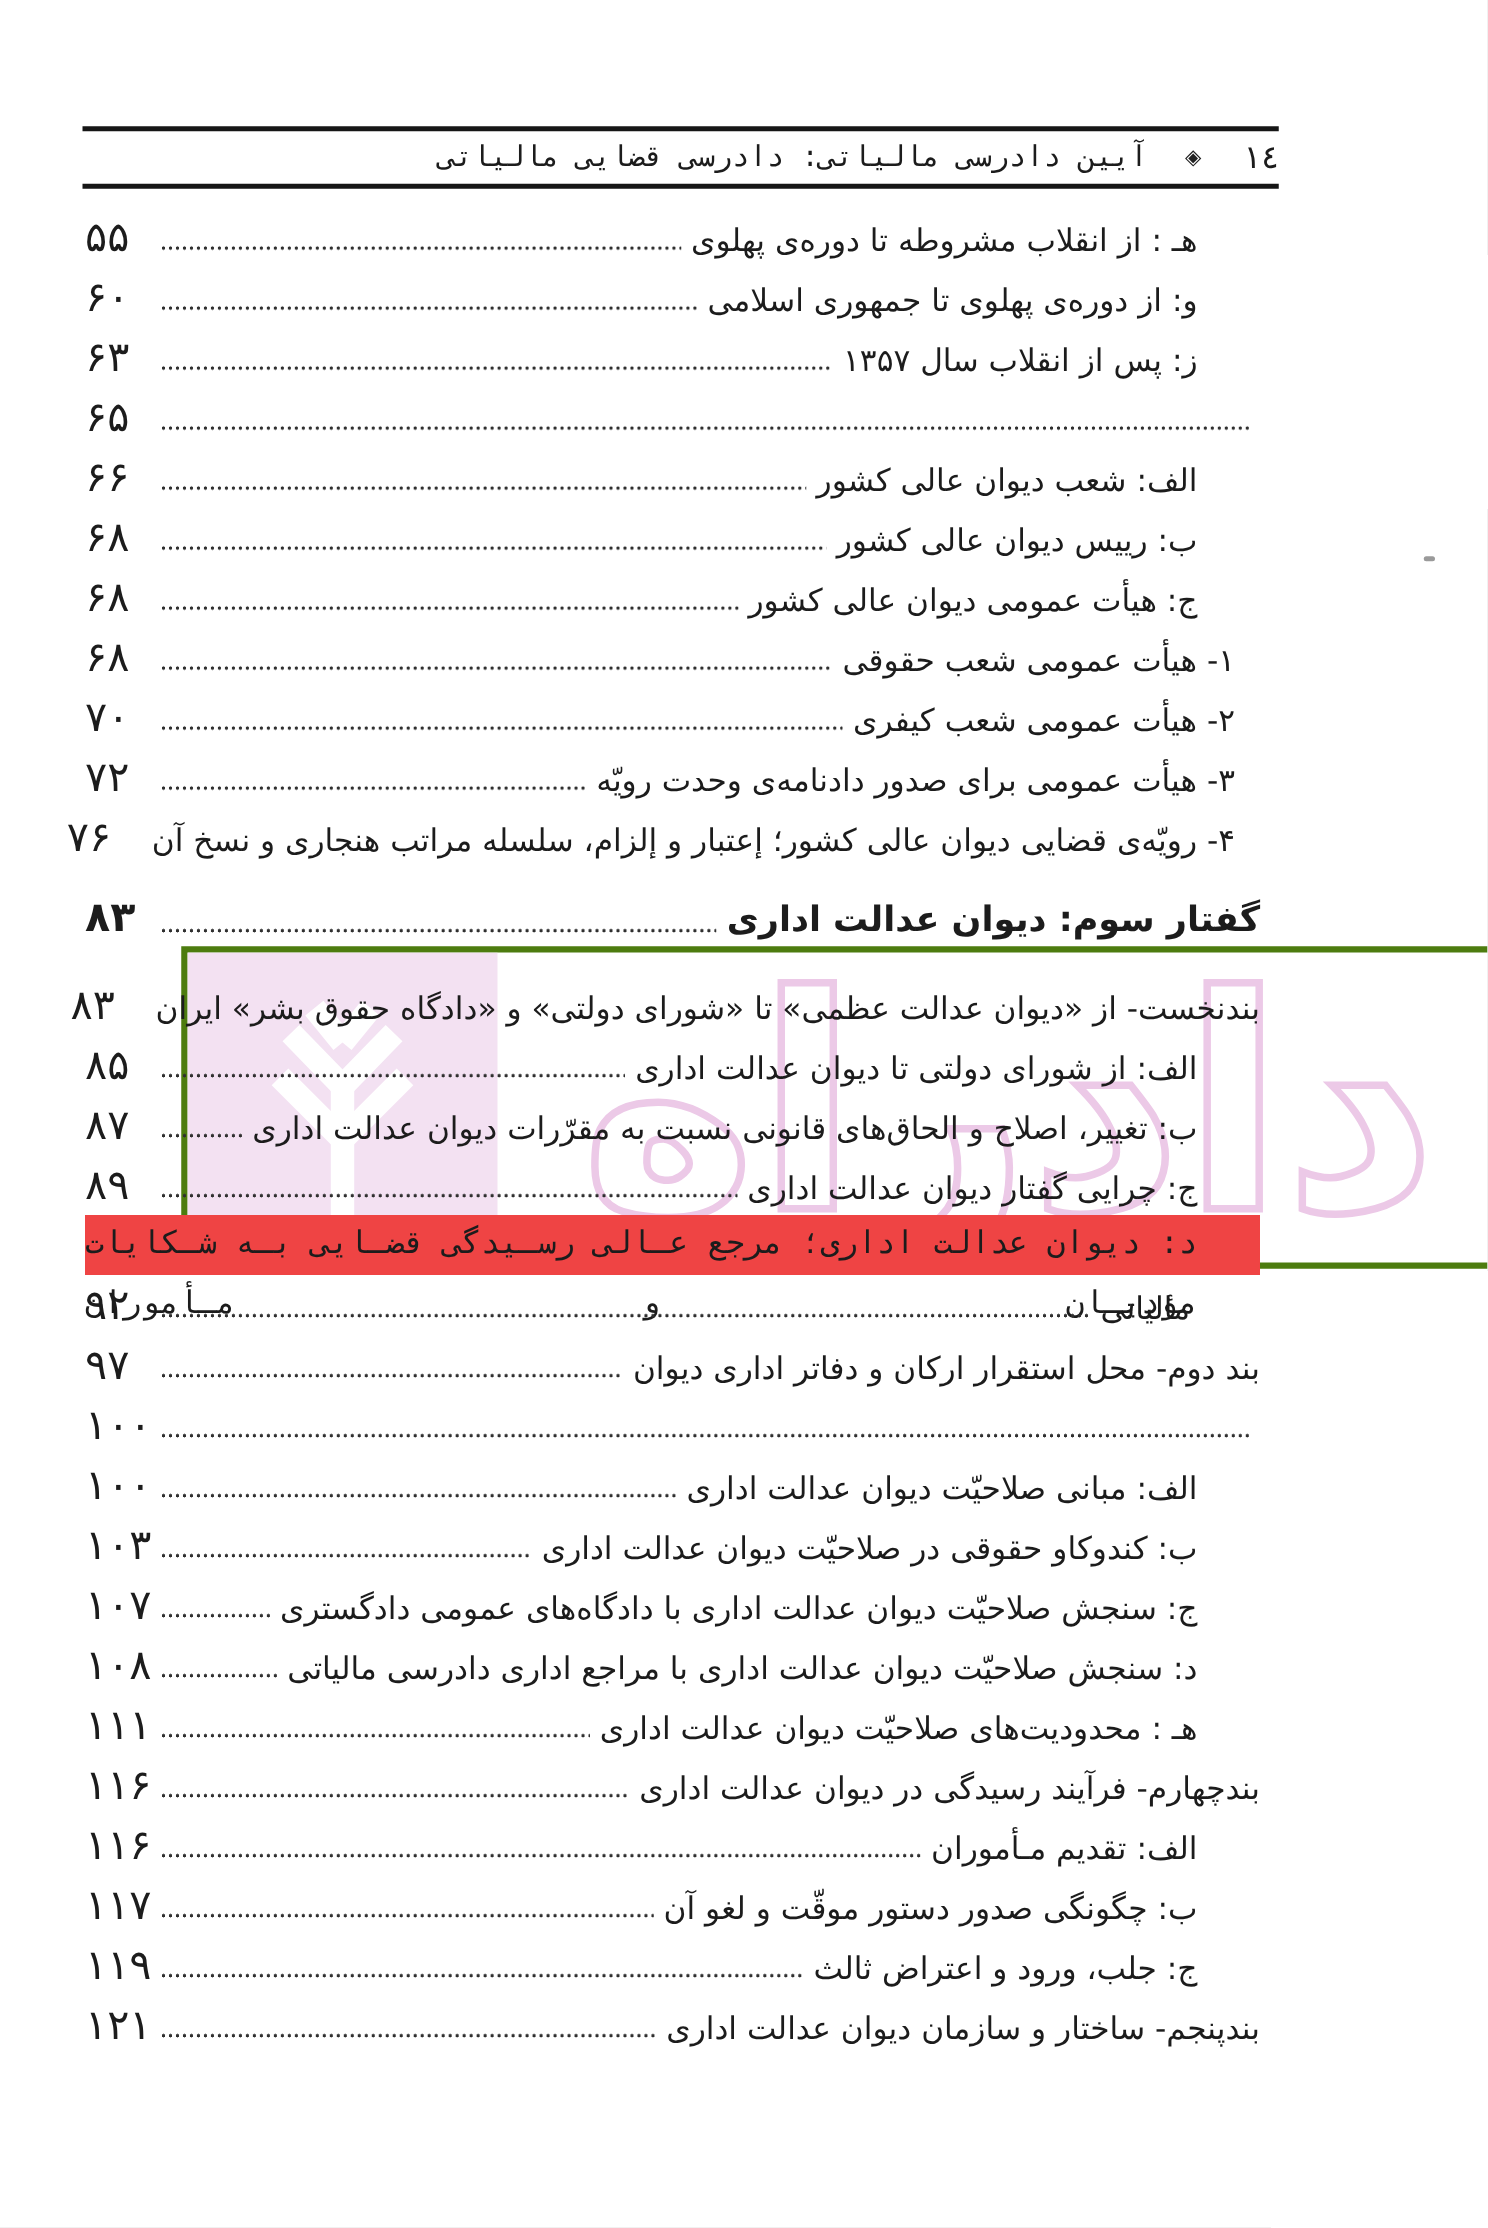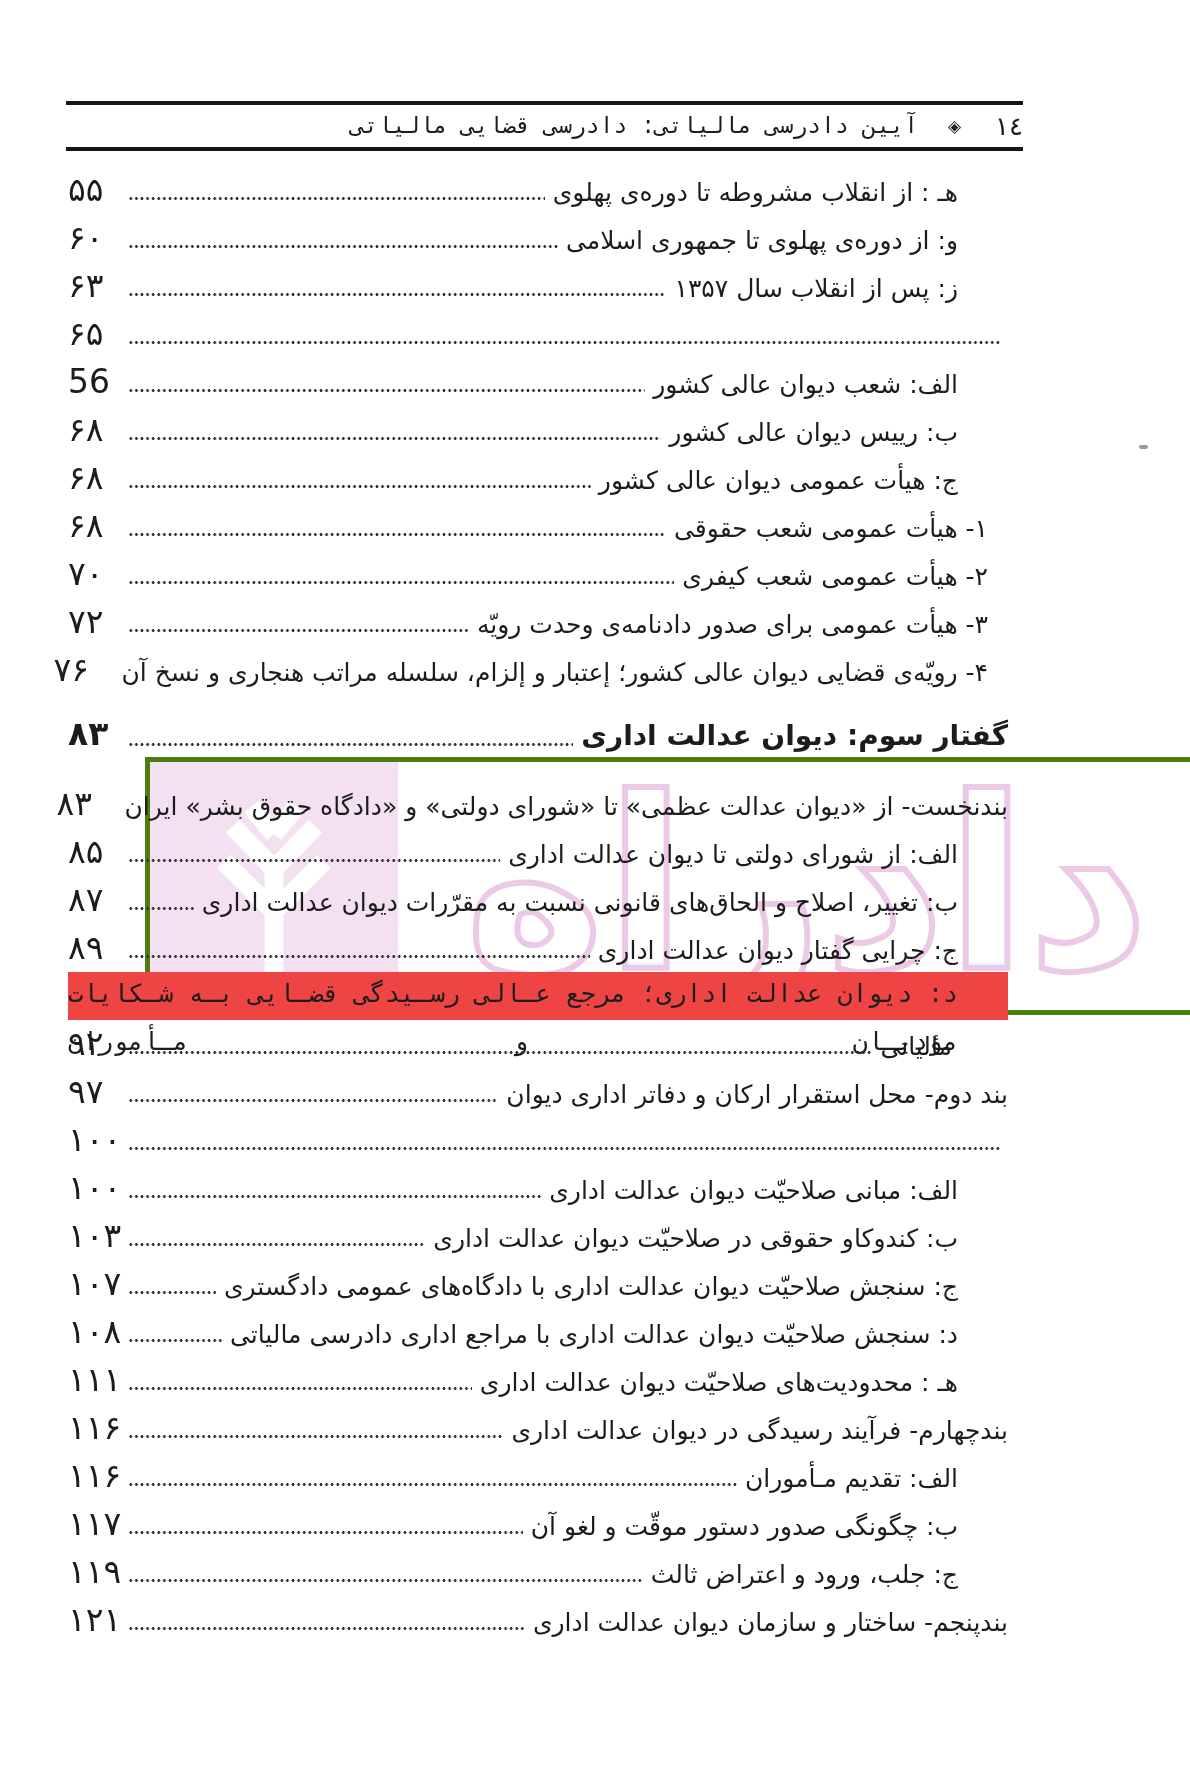--- a/index.html
+++ b/index.html
@@ -116,21 +116,21 @@
         <span class="leader"></span>
         <span class="n">۶۳</span>
       </div>
       <div class="row lvl-section">
         <span class="leader"></span>
         <span class="n">۶۵</span>
       </div>
       <div class="row lvl-letter">
         <span class="t">الف: شعب دیوان عالی کشور</span>
         <span class="leader"></span>
-        <span class="n">56</span>
+        <span class="n">۶۶</span>
       </div>
       <div class="row lvl-letter">
         <span class="t">ب: رییس دیوان عالی کشور</span>
         <span class="leader"></span>
         <span class="n">۶۸</span>
       </div>
       <div class="row lvl-letter">
         <span class="t">ج: هیأت عمومی دیوان عالی کشور</span>
         <span class="leader"></span>
         <span class="n">۶۸</span>

